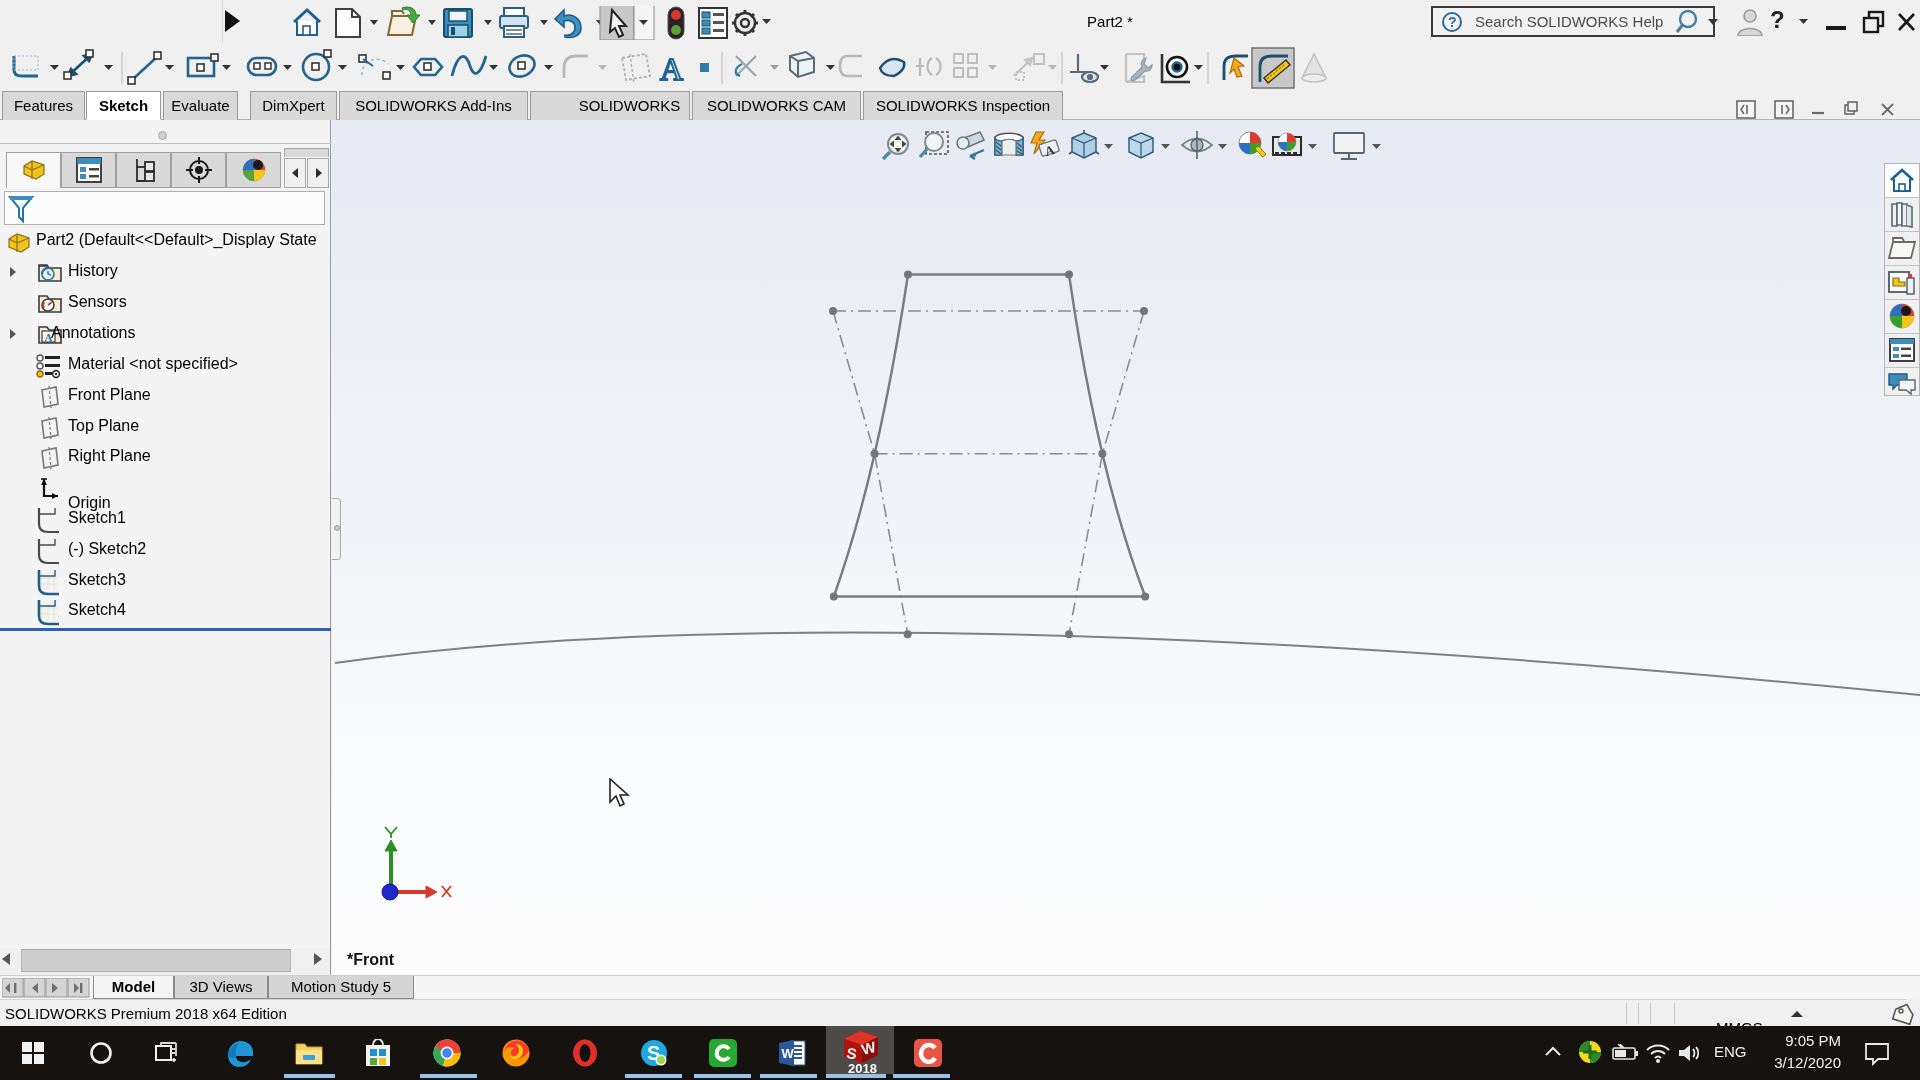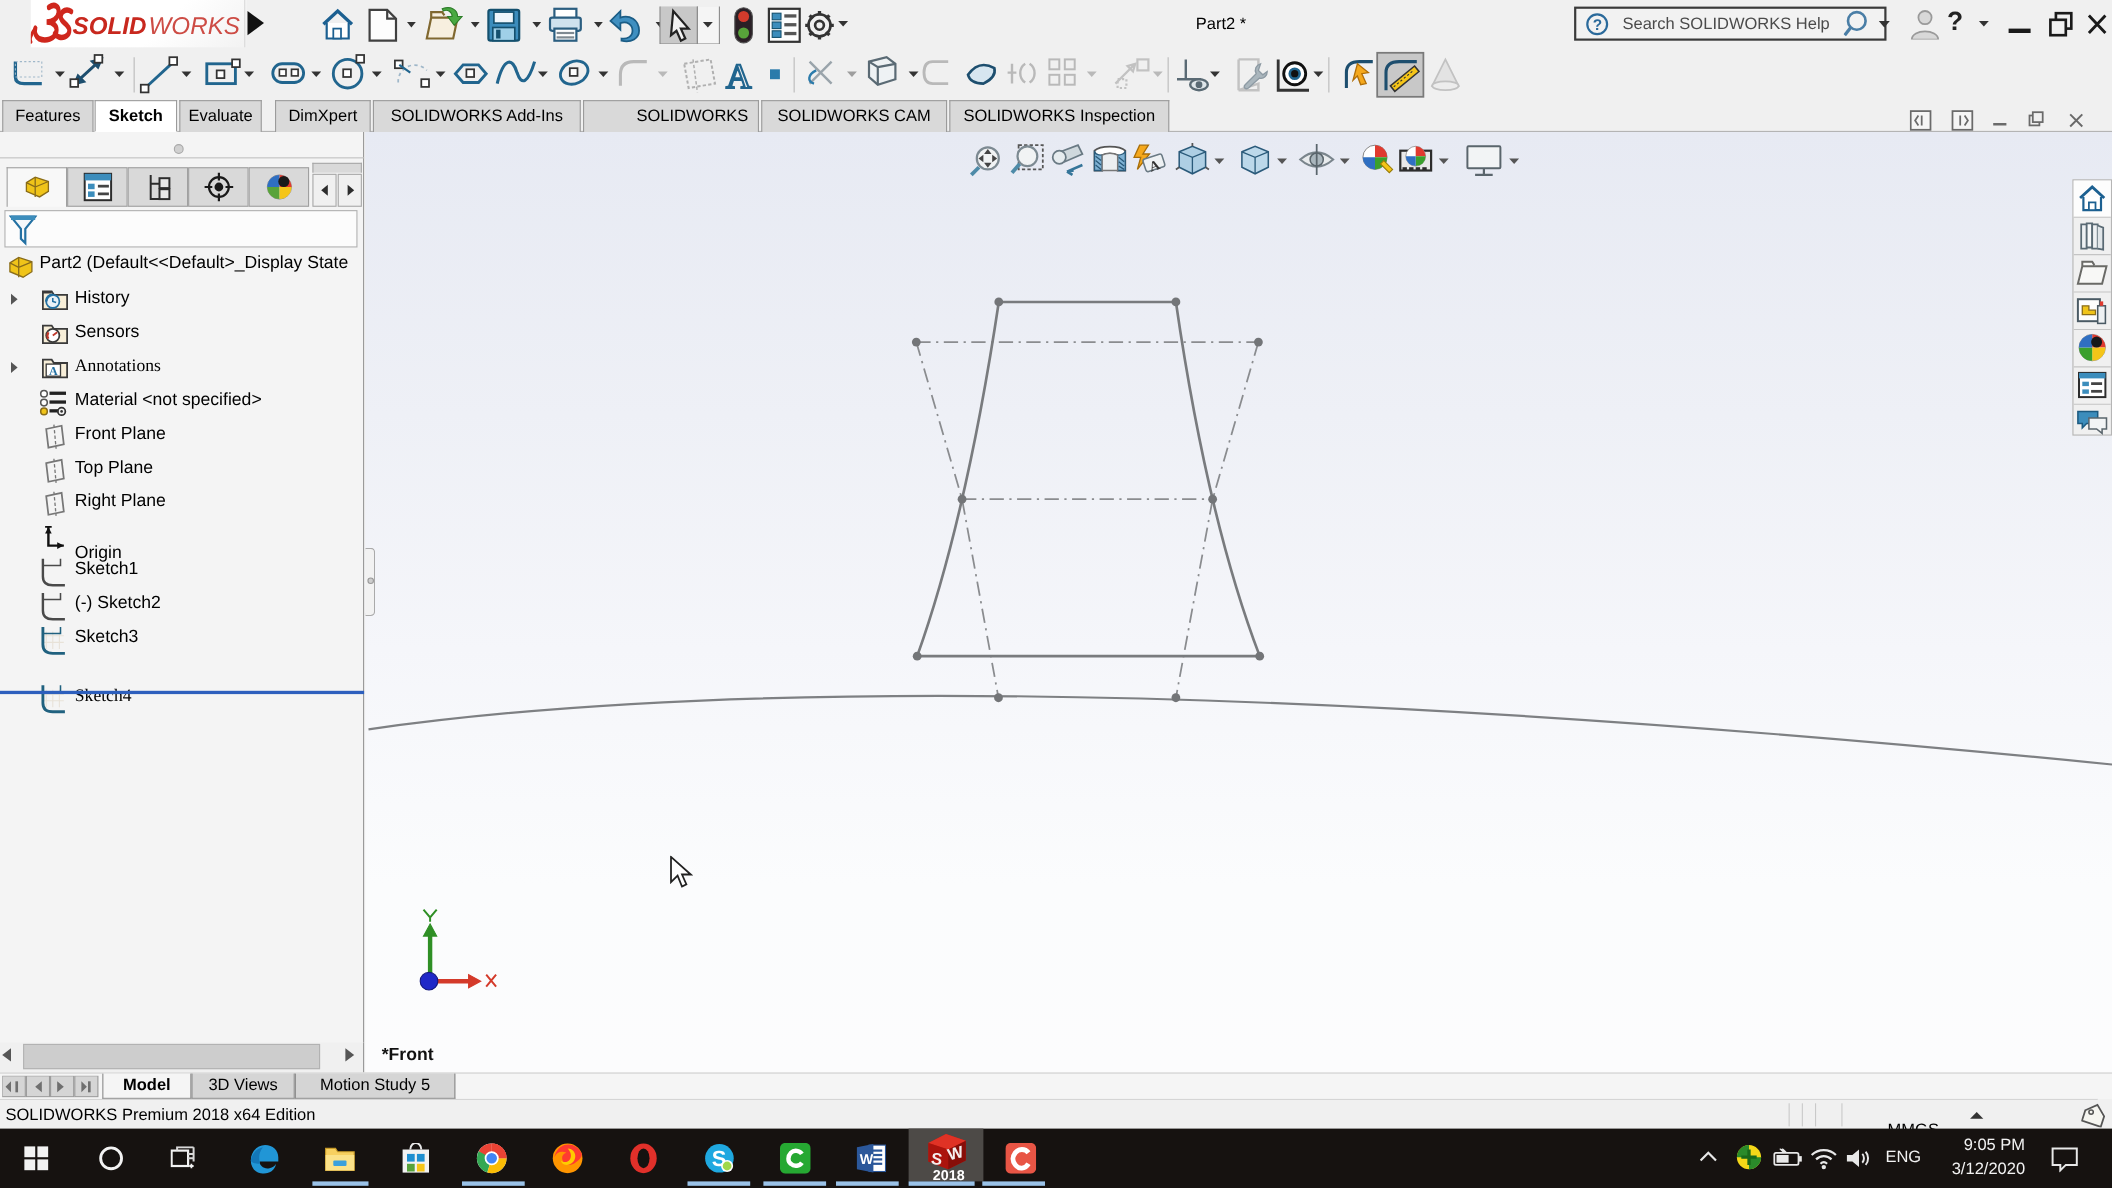--- a/index.html
+++ b/index.html
@@ -46,31 +46,20 @@
 
 
 #taskbar { position:absolute; left:0; top:1026px; width:1920px; height:54px; background:#161210; }
 .runline { position:absolute; top:48px; height:4px; background:#9ac2e8; }
 </style>
 </head>
 <body>
 <div id="root">
 
   <div id="titlebar"></div>
-  <div id="logo">
-    <svg width="200" height="43" viewBox="0 0 200 43">
-      <g fill="none" stroke="#cf271d" stroke-linecap="round" transform="translate(-4,1) scale(0.68,0.95)">
-        <path d="M30 6 C38 2 44 5 43 11 C42 17 34 20 27 20 C36 20 42 24 40 30 C38 36 26 39 17 36 C13 34 10 30 12 26" stroke-width="5.4"></path>
-        <path d="M12 26 C6 32 4 36 6 39" stroke-width="4"></path>
-        <path d="M58 8 C52 5 45 7 44 12 C43 17 50 19 53 22 C57 25 56 30 50 32 C44 34 38 32 36 29" stroke-width="5.4" transform="translate(2,2)"></path>
-      </g>
-      <text x="38" y="31" font-size="22" font-style="italic" font-weight="bold" fill="#c8281e" font-family="Liberation Sans, sans-serif">SOLID</text>
-      <text x="107" y="31" font-size="22" font-style="italic" fill="#cd4c45" font-family="Liberation Sans, sans-serif">WORKS</text>
-    </svg>
-  </div>
   <div class="abs" style="left:225px;top:10px;width:0;height:0;border-top:11px solid transparent;border-bottom:11px solid transparent;border-left:15px solid #111;"></div>
   <div class="abs" style="left:222px;top:0;width:1px;height:43px;background:#d8d8d8;"></div>
 
   <svg class="abs" style="left:290px;top:6px;" width="480" height="34" viewBox="0 0 480 34">
 
     <g stroke="#1c6091" fill="#ffffff" stroke-width="2">
       <path d="M4 16 L17 4 L30 16" fill="none" stroke-width="3"></path>
       <path d="M7 15 L7 29 L27 29 L27 15" fill="#fff"></path>
       <rect x="13" y="20" width="7" height="9" fill="#fff" stroke-width="1.6"></rect>
     </g>
@@ -450,21 +439,21 @@
         <span class="txt" style="left:68px;">Sensors</span>
       </div>
 
       <div class="trow" style="top:199px;">
         <span class="exp"></span>
         <svg class="abs" style="left:38px;top:4px;" width="24" height="23" viewBox="0 0 24 23">
           <path d="M1 5 L1 20 L23 20 L23 7 L11 7 L9 4 L1 4 Z" fill="#f7eed8" stroke="#3a3a3a" stroke-width="1.6"></path>
           <rect x="4" y="8" width="13" height="11" fill="#fff" stroke="#3a3a3a" stroke-width="1.2"></rect>
           <text x="6.5" y="18" font-size="11" font-weight="bold" fill="#2471a3" font-family="Liberation Serif, serif">A</text>
         </svg>
-        <span class="txt" style="left:68px;font-family:Liberation Serif, serif;">Annotations</span>
+        <span class="txt" style="left:51px;">Annotations</span>
       </div>
 
       <div class="trow" style="top:230px;">
         <svg class="abs" style="left:36px;top:3px;" width="26" height="26" viewBox="0 0 26 26">
           <circle cx="4" cy="5" r="3" fill="#fff" stroke="#555" stroke-width="1.4"></circle>
           <rect x="9" y="3" width="15" height="3" fill="#222"></rect>
           <circle cx="4" cy="13" r="3" fill="#fff" stroke="#555" stroke-width="1.4"></circle>
           <rect x="9" y="11" width="15" height="3" fill="#222"></rect>
           <circle cx="4" cy="21" r="3" fill="#f0c419" stroke="#8a6d1a" stroke-width="1.4"></circle>
           <rect x="9" y="19" width="8" height="3" fill="#222"></rect>
@@ -530,21 +519,21 @@
         <svg class="abs" style="left:36px;top:2px;" width="26" height="28" viewBox="0 0 26 28">
           <g stroke="#e8e2d8" stroke-width="1">
               <path d="M6 6 L6 22 M12 6 L12 22 M18 6 L18 22 M4 10 L22 10 M4 16 L22 16"></path>
             </g>
           <path d="M3 2 L3 18 Q3 26 12 26 L23 26" fill="none" stroke="#20617f" stroke-width="2.6"></path>
           <path d="M3 8 L19 8 L19 2" fill="none" stroke="#20617f" stroke-width="1.4"></path>
         </svg>
         <span class="txt" style="left:68px;">Sketch3</span>
       </div>
 
-      <div class="trow" style="top:499px;font-family:Liberation Serif, serif;">
+      <div class="trow" style="top:476px;">
         <svg class="abs" style="left:36px;top:2px;" width="26" height="28" viewBox="0 0 26 28">
           <g stroke="#e8e2d8" stroke-width="1">
               <path d="M6 6 L6 22 M12 6 L12 22 M18 6 L18 22 M4 10 L22 10 M4 16 L22 16"></path>
             </g>
           <path d="M3 2 L3 18 Q3 26 12 26 L23 26" fill="none" stroke="#20617f" stroke-width="2.6"></path>
           <path d="M3 8 L19 8 L19 2" fill="none" stroke="#20617f" stroke-width="1.4"></path>
         </svg>
         <span class="txt" style="left:68px;">Sketch4</span>
       </div>
     </div>

